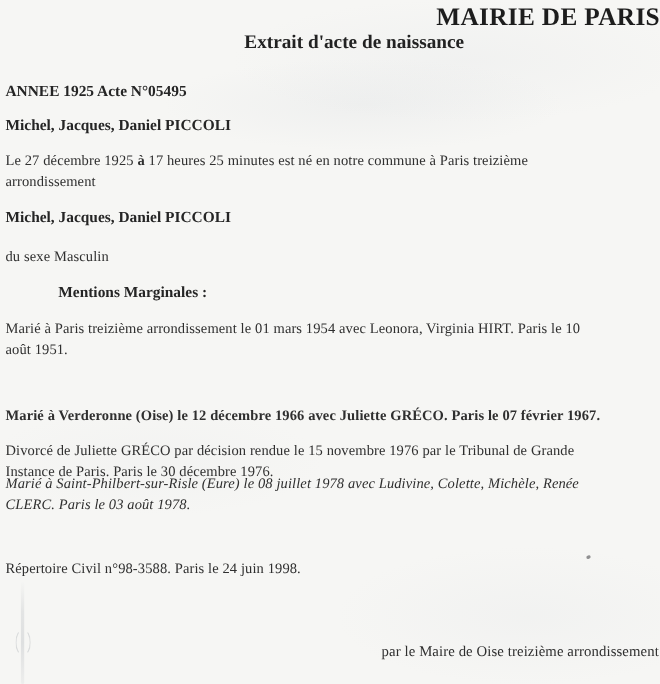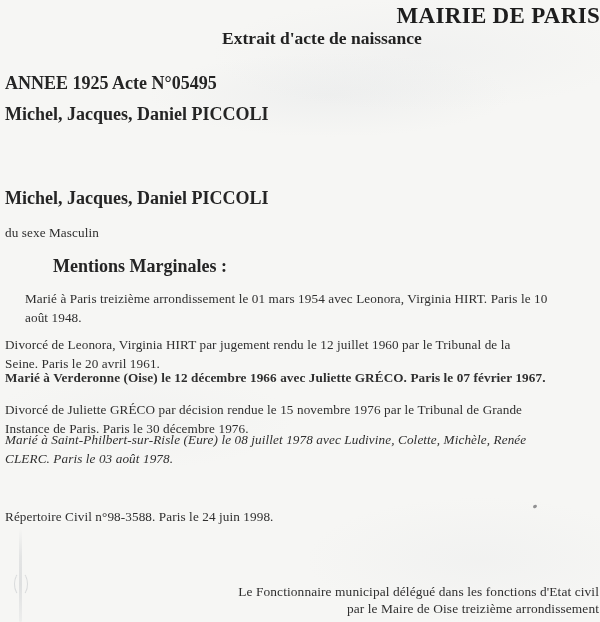--- a/index.html
+++ b/index.html
@@ -33,21 +33,21 @@
     white-space: nowrap;
     font-size: 13.2px;
     line-height: 19px;
     letter-spacing: 0.1px;
   }
   .bold-inline {
     font-weight: bold;
   }
   .heading-line {
     white-space: nowrap;
-    font-size: 18px;
+    font-size: 14px;
     line-height: 19px;
     font-weight: bold;
     color: #252525;
   }
   .title-1 {
     top: 3px;
     text-align: right;
     font-size: 23px;
     font-weight: bold;
     color: #1d1d1d;
@@ -61,21 +61,21 @@
     font-weight: bold;
     color: #222222;
     left: 0; right: 0; padding-left: 44px;
   }
   .pos-annee   { top: 74px; }
   .pos-name1   { top: 105px; }
   .pos-birth   { top: 136px; }
   .pos-name2   { top: 189px; }
   .pos-sexe    { top: 223px; }
   .pos-mhead   { top: 257px; margin-left: 48px; }
-  .pos-m1      { top: 289px; margin-left: 20px; }
+  .pos-m1      { top: 289px; }
   .pos-m2      { top: 335px; }
   .pos-m3      { top: 368px; font-weight: bold; }
   .pos-m4      { top: 400px; }
   .pos-m5      { top: 430px; font-style: italic; }
   .pos-rep     { top: 507px; }
   .pos-closing {
     top: 583px;
     text-align: right;
     right: 1px;
   }
@@ -121,55 +121,54 @@
 
 <div class="doc">
 
   <div class="block title-1">MAIRIE DE PARIS</div>
   <div class="block title-2">Extrait d'acte de naissance</div>
 
   <div class="block pos-annee heading-line">ANNEE 1925 Acte N°05495</div>
 
   <div class="block pos-name1 heading-line">Michel, Jacques, Daniel PICCOLI</div>
 
+  <div class="block pos-birth">
+    <div class="line"><span>Le 27 décembre 1925 </span><span class="bold-inline">à</span><span> 17 heures 25 minutes est né en notre commune à Paris treizième</span></div>
+    <div class="line">arrondissement</div>
+  </div>
 
   <div class="block pos-name2 heading-line">Michel, Jacques, Daniel PICCOLI</div>
 
   <div class="block pos-sexe line">du sexe Masculin</div>
 
   <div class="block pos-mhead heading-line">Mentions Marginales :</div>
 
   <div class="block pos-m1">
     <div class="line">Marié à Paris treizième arrondissement le 01 mars 1954 avec Leonora, Virginia HIRT. Paris le 10</div>
-    <div class="line">août 1948.</div>
+    <div class="line">août 1951.</div>
   </div>
 
-  <div class="block pos-m2">
-    <div class="line">Divorcé de Leonora, Virginia HIRT par jugement rendu le 12 juillet 1960 par le Tribunal de la</div>
-    <div class="line">Seine. Paris le 20 avril 1961.</div>
-  </div>
 
   <div class="block pos-m3">
     <div class="line">Marié à Verderonne (Oise) le 12 décembre 1966 avec Juliette GRÉCO. Paris le 07 février 1967.</div>
   </div>
 
   <div class="block pos-m4">
     <div class="line">Divorcé de Juliette GRÉCO par décision rendue le 15 novembre 1976 par le Tribunal de Grande</div>
     <div class="line">Instance de Paris. Paris le 30 décembre 1976.</div>
   </div>
 
   <div class="block pos-m5">
     <div class="line">Marié à Saint-Philbert-sur-Risle (Eure) le 08 juillet 1978 avec Ludivine, Colette, Michèle, Renée</div>
     <div class="line">CLERC. Paris le 03 août 1978.</div>
   </div>
 
   <div class="block pos-rep line">Répertoire Civil n°98-3588. Paris le 24 juin 1998.</div>
 
   <div class="block pos-closing">
-    <div class="line">Le Fonctionnaire municipal délégué dans les fonctions d'Etat civil</div>
     <div class="line">par le Maire de Oise treizième arrondissement</div>
   </div>
 
   <div class="speck"></div>
   <div class="streak"></div>
   <div class="streak-knot"></div>
 
 </div>
 
 </body></html>

